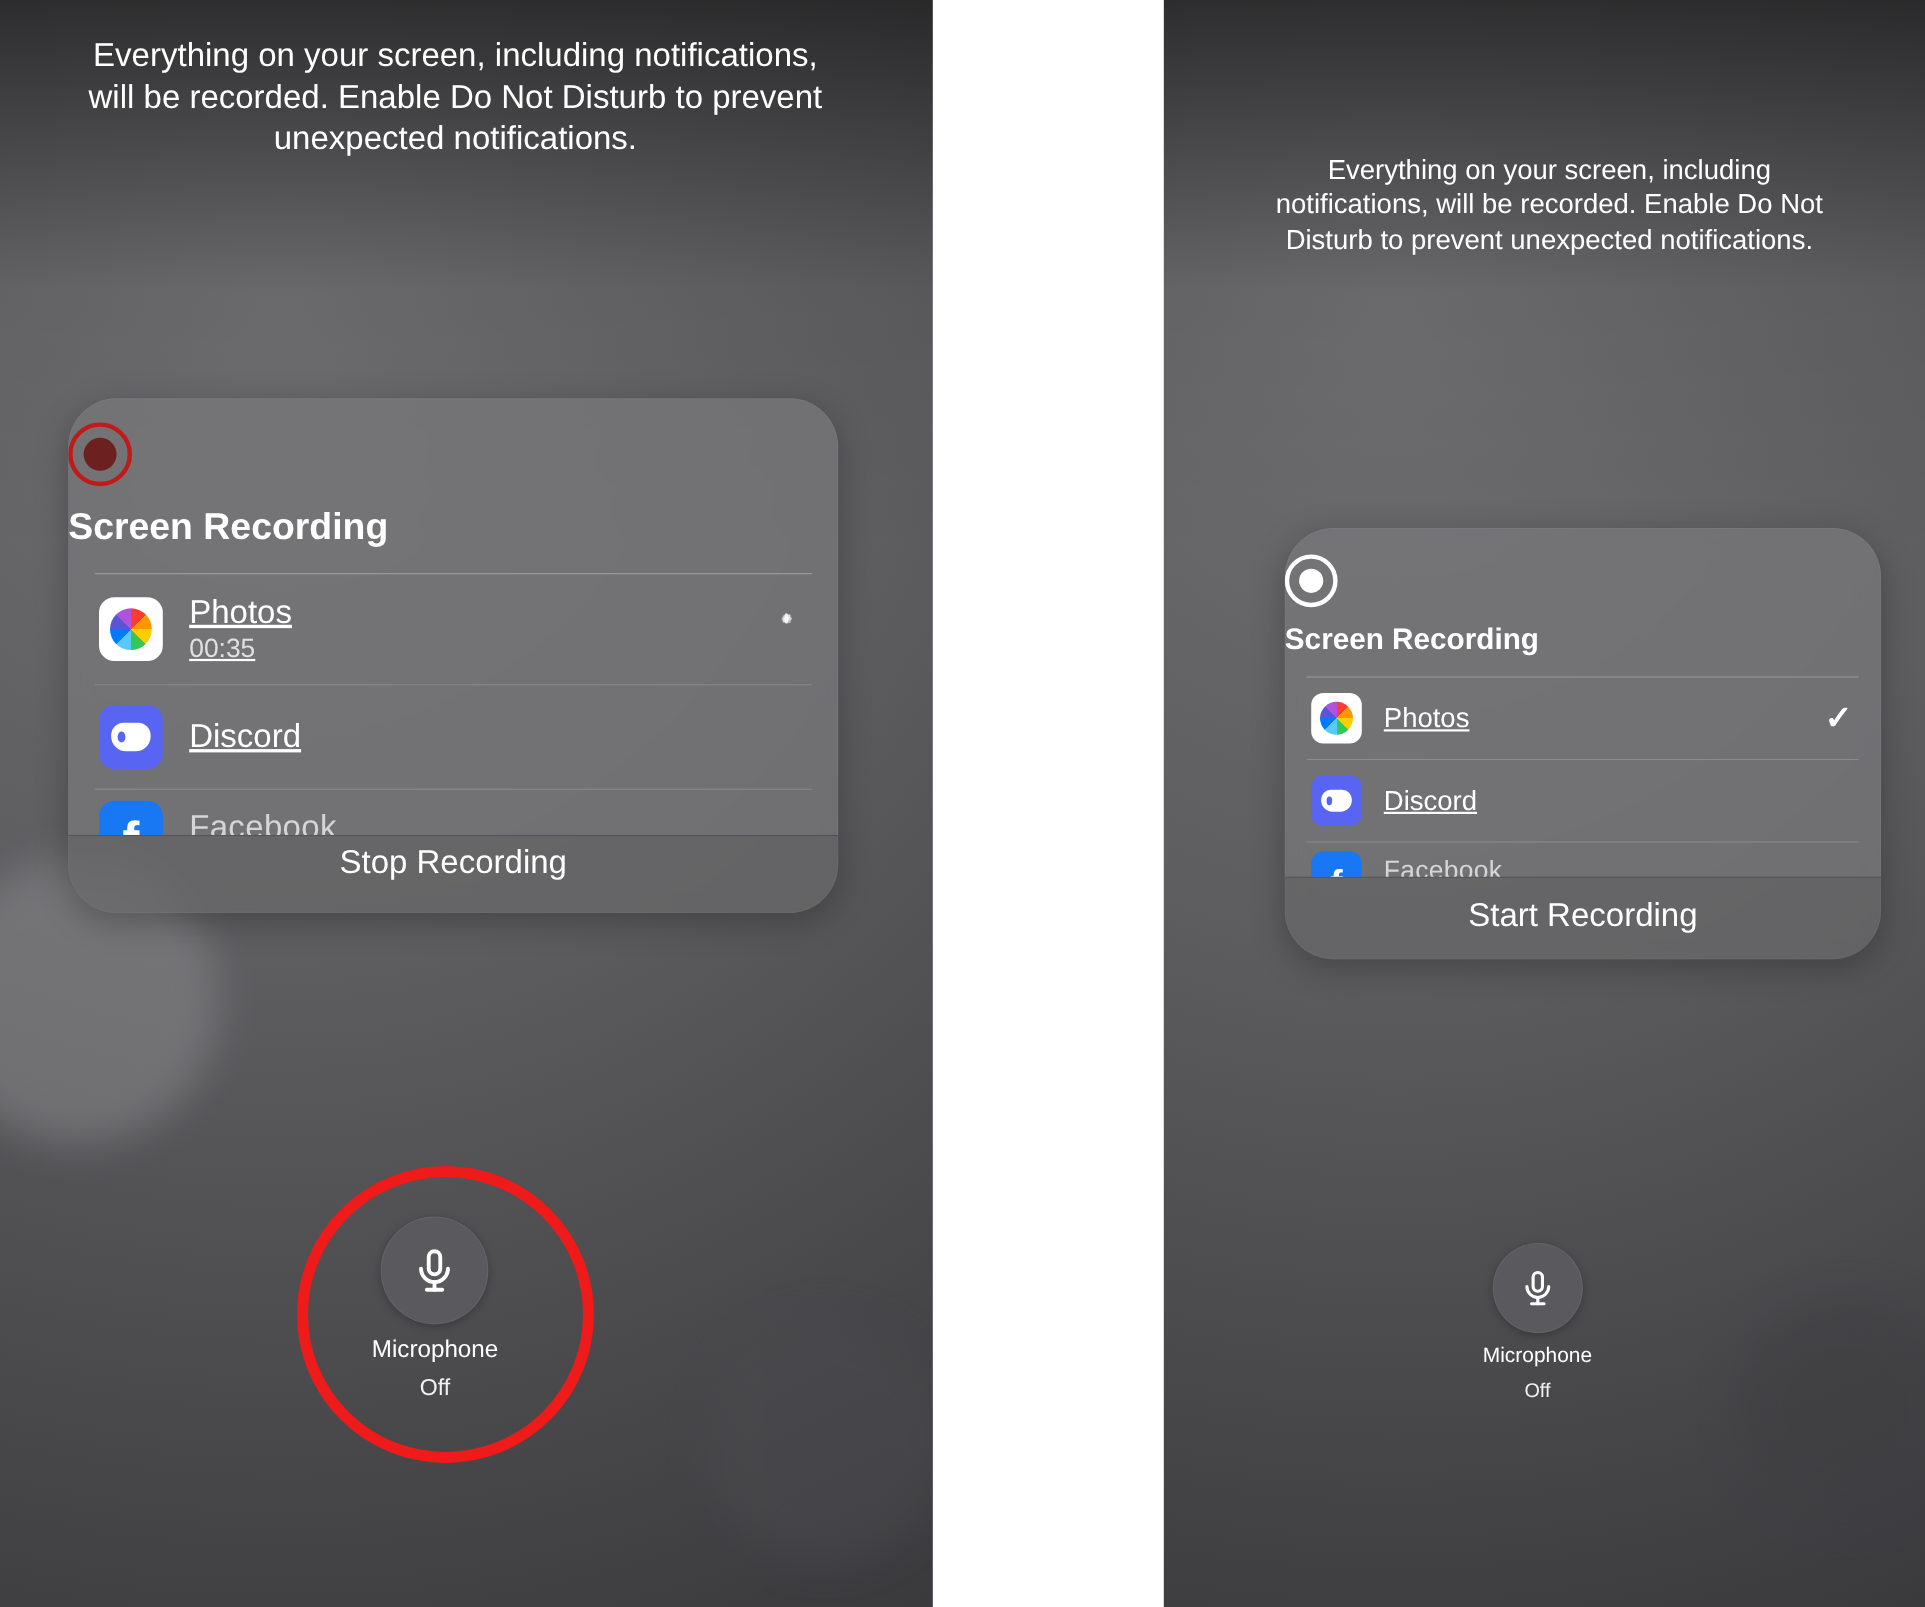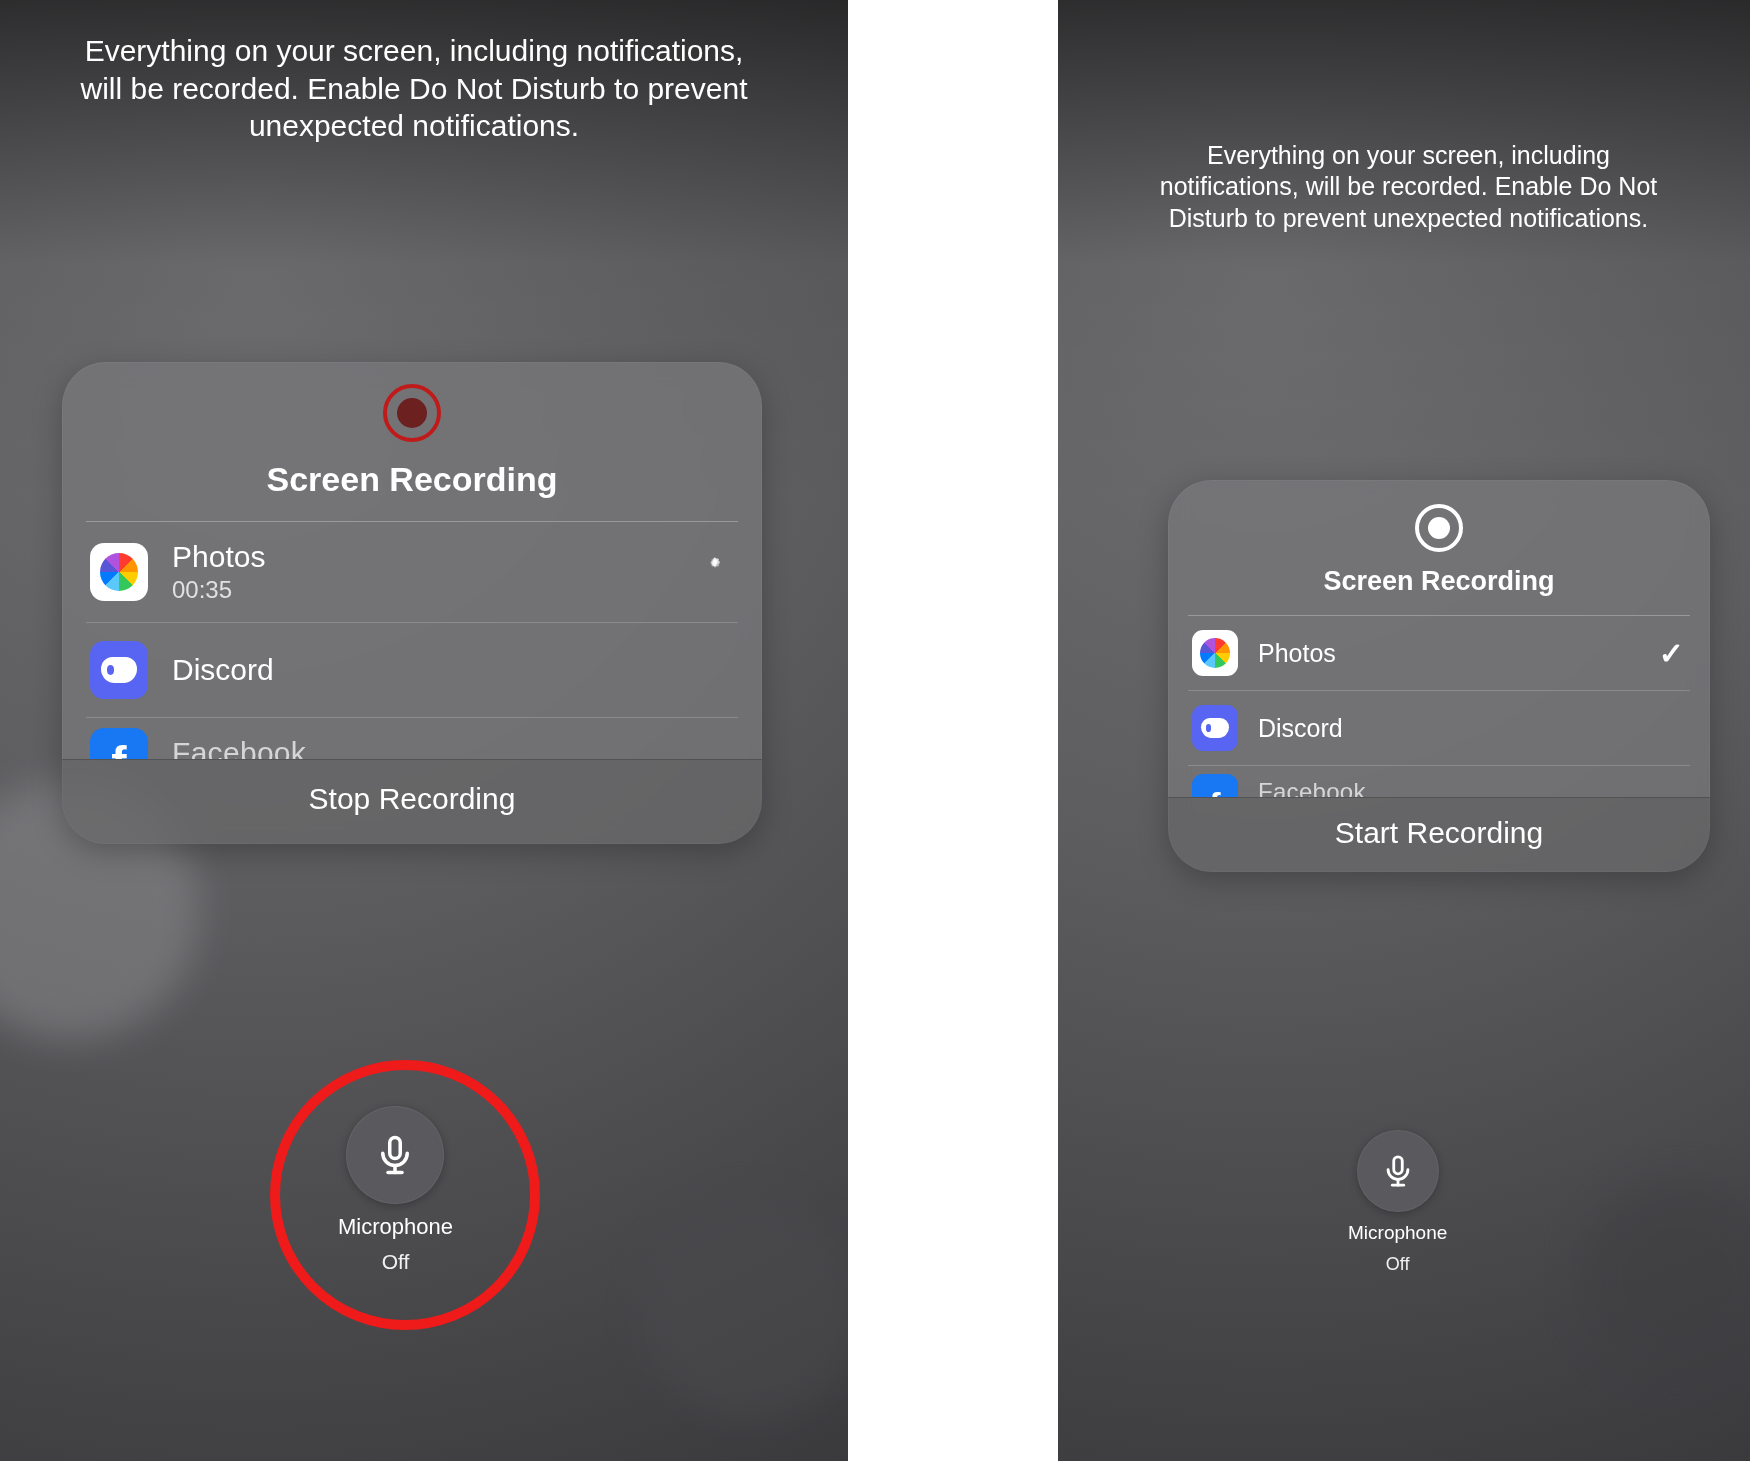--- a/index.html
+++ b/index.html
@@ -59,21 +59,20 @@
     border-radius: 44px;
     overflow: hidden;
     box-shadow: 0 8px 30px rgba(0,0,0,0.25), inset 0 0 0 1px rgba(255,255,255,0.04);
   }
   .left  .card { top: 362px; left: 62px;  width: 700px; }
   .right .card { top: 480px; left: 110px; width: 542px; }
 
   .card-header {
     display: flex;
     flex-direction: column;
-    align-items: center;
     padding-top: 22px;
     padding-bottom: 22px;
     gap: 18px;
   }
   .right .card-header { padding-top: 24px; padding-bottom: 18px; gap: 14px; }
 
   .rec-indicator {
     width: 58px; height: 58px;
     border-radius: 50%;
     position: relative;
@@ -171,21 +170,21 @@
   .icon-facebook::after {
     content: "f";
     color: #fff;
     font-weight: 800;
     font-family: Arial, sans-serif;
     transform: translateY(4px);
   }
   .left  .icon-facebook::after { font-size: 46px; }
   .right .icon-facebook::after { font-size: 34px; }
 
-  .app-text { flex: 1 1 auto; display: flex; flex-direction: column; color: #fff; }
+  .app-text { flex: 1 1 auto; display: flex; flex-direction: column; color: #fff; text-decoration: underline; }
   .app-name { font-weight: 400; }
   .left  .app-name { font-size: 30px; }
   .right .app-name { font-size: 25px; }
   .app-sub { color: rgba(255,255,255,0.78); font-size: 24px; margin-top: 2px; }
 
   .row-tail { flex: 0 0 auto; color: #fff; }
   .checkmark { font-size: 28px; font-weight: 600; }
   .right .checkmark { font-size: 30px; }
 
   .spinner {
@@ -217,21 +216,21 @@
   }
   .left  .cutoff-name { font-size: 30px; padding-top: 8px; }
   .right .cutoff-name { font-size: 24px; padding-top: 4px; }
 
   .card-footer {
     border-top: 1px solid rgba(0,0,0,0.18);
     background: rgba(0,0,0,0.10);
     text-align: center;
     color: #fff;
   }
-  .left  .card-footer { font-size: 30px; padding: 22px 0 28px; }
+  .left  .card-footer { font-size: 30px; padding: 8px 0 28px; }
   .right .card-footer { font-size: 30px; padding: 18px 0 22px; }
 
   .mic-wrap {
     position: absolute;
     display: flex;
     flex-direction: column;
     align-items: center;
     color: #fff;
     gap: 10px;
   }

